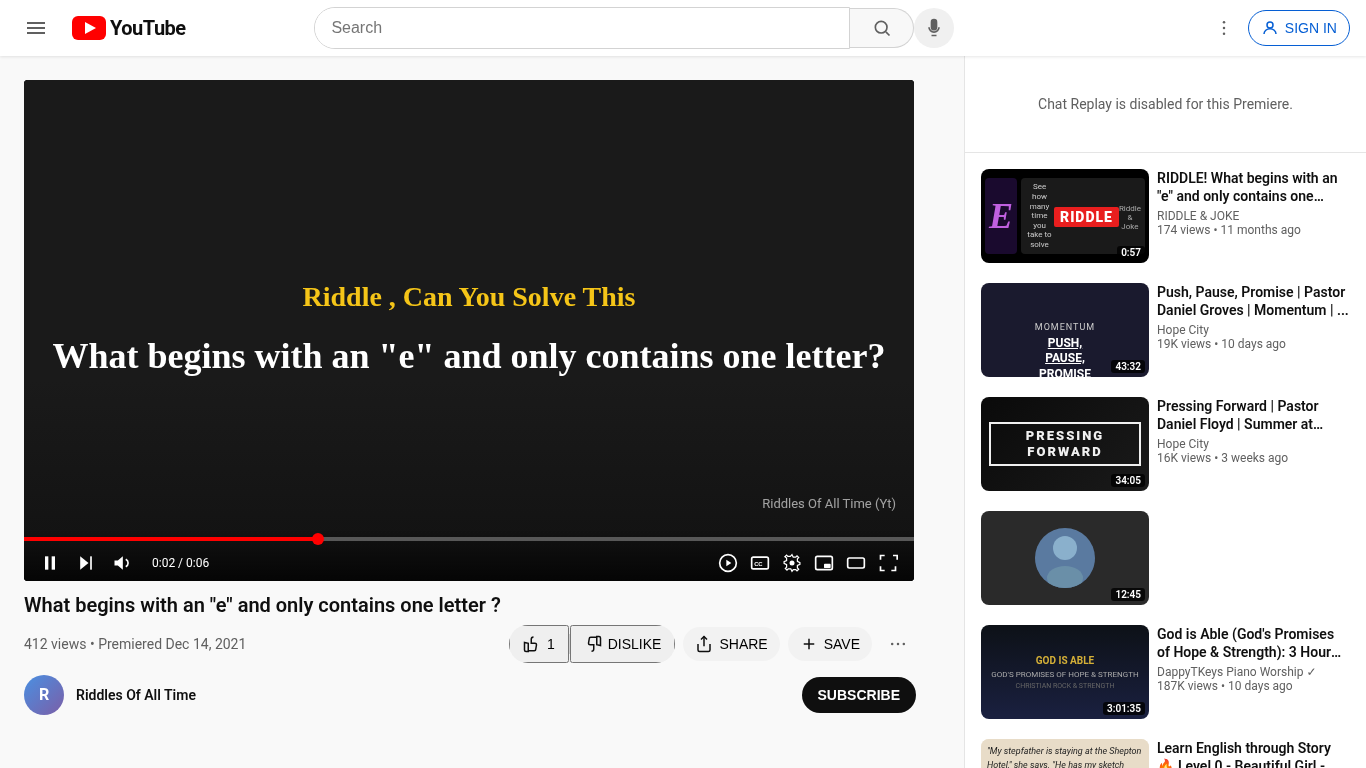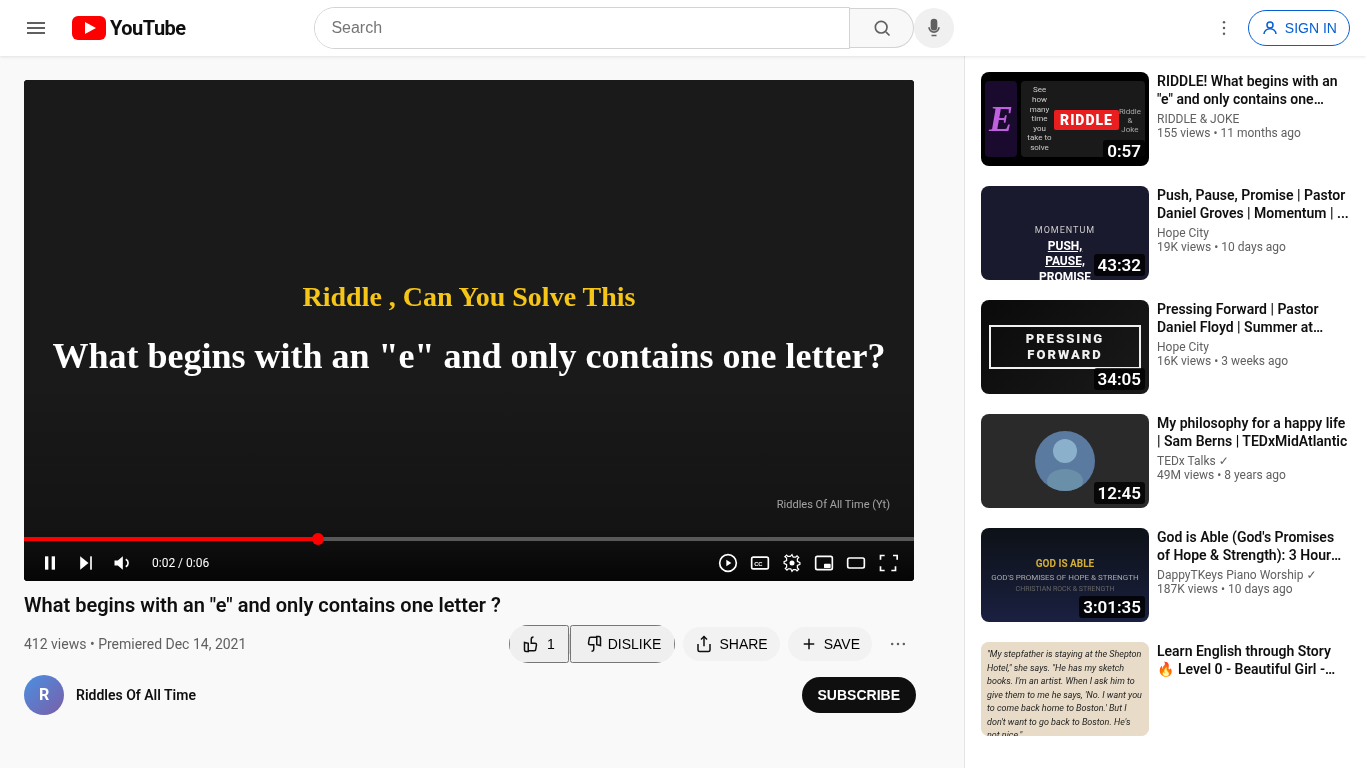--- a/index.html
+++ b/index.html
@@ -34,21 +34,21 @@
     .main-content { flex: 1; padding: 24px 24px 24px 24px; max-width: 940px; }
     .sidebar { width: 402px; flex-shrink: 0; padding: 0 0 0 0; background: #fff; height: calc(100vh - 56px); overflow-y: auto; border-left: 1px solid #e5e5e5; position: fixed; right: 0; top: 56px; }
 
     
     .video-container { width: 100%; max-width: 890px; background: #000; border-radius: 4px; position: relative; overflow: hidden; }
     .video-frame { width: 100%; aspect-ratio: 16/9; background: #000; position: relative; display: flex; align-items: center; justify-content: center; }
     .video-bg { position: absolute; inset: 0; background: linear-gradient(to bottom, #1a1a1a 60%, #111); }
     .video-text-overlay { position: relative; z-index: 2; text-align: center; padding: 20px; }
     .video-riddle-title { color: #f5c518; font-size: 28px; font-weight: 700; margin-bottom: 20px; font-family: Georgia, serif; }
     .video-riddle-body { color: #fff; font-size: 36px; font-weight: 700; line-height: 1.3; font-family: Georgia, serif; }
-    .video-watermark { position: absolute; bottom: 70px; right: 24px; color: rgba(255,255,255,0.6); font-size: 11px; z-index: 2; }
+    .video-watermark { position: absolute; bottom: 70px; right: 18px; color: rgba(255,255,255,0.6); font-size: 13px; z-index: 2; }
 
     
     .video-controls { position: absolute; bottom: 0; left: 0; right: 0; background: linear-gradient(transparent, rgba(0,0,0,0.7)); padding: 8px 0 4px; z-index: 5; }
     .progress-bar-container { width: 100%; height: 4px; background: rgba(255,255,255,0.3); cursor: pointer; margin-bottom: 8px; }
     .progress-fill { height: 100%; background: #f00; width: 33%; position: relative; }
     .progress-thumb { width: 12px; height: 12px; background: #f00; border-radius: 50%; position: absolute; right: -6px; top: -4px; }
     .controls-row { display: flex; align-items: center; padding: 0 12px; gap: 8px; }
     .ctrl-btn { background: none; border: none; cursor: pointer; color: #fff; display: flex; align-items: center; justify-content: center; padding: 4px; }
     .time-display { color: #fff; font-size: 12px; margin: 0 8px; flex: 1; }
     .controls-right { display: flex; align-items: center; gap: 4px; margin-left: auto; }
@@ -72,21 +72,21 @@
     
     .chat-disabled { padding: 40px 20px; text-align: center; color: #606060; font-size: 14px; border-bottom: 1px solid #e5e5e5; }
     .sidebar-videos { padding: 8px; }
     .sidebar-video-item { display: flex; gap: 8px; padding: 8px; cursor: pointer; border-radius: 8px; margin-bottom: 4px; }
     .thumbnail-wrap { position: relative; flex-shrink: 0; width: 168px; height: 94px; border-radius: 8px; overflow: hidden; }
     .thumb-riddle { background: #000; display: flex; align-items: center; justify-content: center; }
     .thumb-pastor { background: #1a1a2e; display: flex; align-items: center; justify-content: center; }
     .thumb-pressing { background: #0a0a0a; display: flex; align-items: center; justify-content: center; }
     .thumb-tedx { background: #2a2a2a; display: flex; align-items: center; justify-content: center; }
     .thumb-god { background: #0d1117; display: flex; align-items: center; justify-content: center; }
-    .duration-badge { position: absolute; bottom: 4px; right: 4px; background: rgba(0,0,0,0.8); color: #fff; font-size: 17px; padding: 1px 4px; border-radius: 3px; font-weight: 600; }
+    .duration-badge { position: absolute; bottom: 4px; right: 4px; background: rgba(0,0,0,0.8); color: #fff; font-size: 10px; padding: 1px 4px; border-radius: 3px; font-weight: 600; }
     .video-info-side { flex: 1; }
     .video-title-side { font-size: 14px; font-weight: 600; line-height: 1.3; color: #0f0f0f; display: -webkit-box; -webkit-line-clamp: 2; -webkit-box-orient: vertical; overflow: hidden; }
     .video-channel-side { font-size: 12px; color: #606060; margin-top: 4px; }
     .video-views-side { font-size: 12px; color: #606060; }
 
     
     .thumb-riddle-inner { text-align: center; padding: 4px; }
 
     .thumb-pastor-inner { text-align: center; margin-top: 44px; }
     .thumb-pastor-text { color: #fff; font-size: 11px; font-weight: 700; text-transform: uppercase; line-height: 1.2; text-decoration: underline; }
@@ -297,20 +297,21 @@
 
     <div class="channel-row">
       <div class="channel-avatar">R</div>
       <span class="channel-name">Riddles Of All Time</span>
       <button class="subscribe-btn">SUBSCRIBE</button>
     </div>
   </div>
 
   <aside class="sidebar">
 
+    <div class="chat-disabled">Chat Replay is disabled for this Premiere.</div>
 
     <div class="sidebar-videos">
 
       <div class="sidebar-video-item">
         <div class="thumbnail-wrap thumb-riddle">
           <div class="thumb-riddle-inner">
             <div style="display:flex; gap:4px;">
               <div style="background:#1a0a2e; padding:4px; border-radius:4px; display:flex; align-items:center; justify-content:center;">
                 <span style="font-size:36px; font-weight:900; color:#c060e0; font-family:serif; font-style:italic;">E</span>
               </div>
@@ -319,21 +320,21 @@
                 <div style="background:#e91e1e; color:#fff; font-size:14px; font-weight:900; padding:2px 6px; border-radius:2px; margin-top:2px; letter-spacing:1px;">RIDDLE</div>
                 <div style="font-size:8px; color:#aaa; margin-top:2px;">Riddle &amp; Joke</div>
               </div>
             </div>
           </div>
           <div class="duration-badge">0:57</div>
         </div>
         <div class="video-info-side">
           <div class="video-title-side">RIDDLE! What begins with an "e" and only contains one letter?</div>
           <div class="video-channel-side">RIDDLE &amp; JOKE</div>
-          <div class="video-views-side">155 views • 11 months ago</div>
+          <div class="video-views-side">174 views • 11 months ago</div>
         </div>
       </div>
 
       <div class="sidebar-video-item">
         <div class="thumbnail-wrap thumb-pastor">
           <div class="thumb-pastor-inner" style="padding:8px; display:flex; flex-direction:column; justify-content:center; height:100%;">
             <div style="color:#ccc; font-size:9px; text-transform:uppercase; letter-spacing:1px; margin-bottom:4px;">MOMENTUM</div>
             <div class="thumb-pastor-text" style="color:#fff; font-size:12px; font-weight:700; text-transform:uppercase; line-height:1.3;">PUSH,<br>PAUSE,<br>PROMISE</div>
           </div>
           <div class="duration-badge">43:32</div>
@@ -366,25 +367,20 @@
           <div class="thumb-tedx-inner" style="width:100%; height:100%; display:flex; align-items:center; justify-content:center; background:#2a2a2a;">
             <div style="width:60px; height:60px; border-radius:50%; background:#5a7aa0; display:flex; align-items:center; justify-content:center; overflow:hidden;">
               <svg width="60" height="60" viewBox="0 0 60 60">
                 <circle cx="30" cy="20" r="12" fill="#8ab0cc"></circle>
                 <ellipse cx="30" cy="50" rx="18" ry="12" fill="#6a8fa8"></ellipse>
               </svg>
             </div>
           </div>
           <div class="duration-badge">12:45</div>
         </div>
-        <div class="video-info-side">
-          <div class="video-title-side">My philosophy for a happy life | Sam Berns | TEDxMidAtlantic</div>
-          <div class="video-channel-side">TEDx Talks ✓</div>
-          <div class="video-views-side">49M views • 8 years ago</div>
-        </div>
       </div>
 
       <div class="sidebar-video-item">
         <div class="thumbnail-wrap thumb-god">
           <div class="thumb-god-inner" style="width:100%; height:100%; display:flex; flex-direction:column; align-items:center; justify-content:center; background: linear-gradient(180deg, #0d1117 0%, #1a2040 100%); padding:6px; text-align:center;">
             <div style="color:#d4af37; font-size:10px; font-weight:700; text-transform:uppercase; line-height:1.4;">GOD IS ABLE</div>
             <div style="color:#aaa; font-size:8px; margin-top:2px; line-height:1.3;">GOD'S PROMISES OF HOPE &amp; STRENGTH</div>
             <div style="color:#666; font-size:7px; margin-top:2px;">CHRISTIAN ROCK &amp; STRENGTH</div>
           </div>
           <div class="duration-badge">3:01:35</div>

